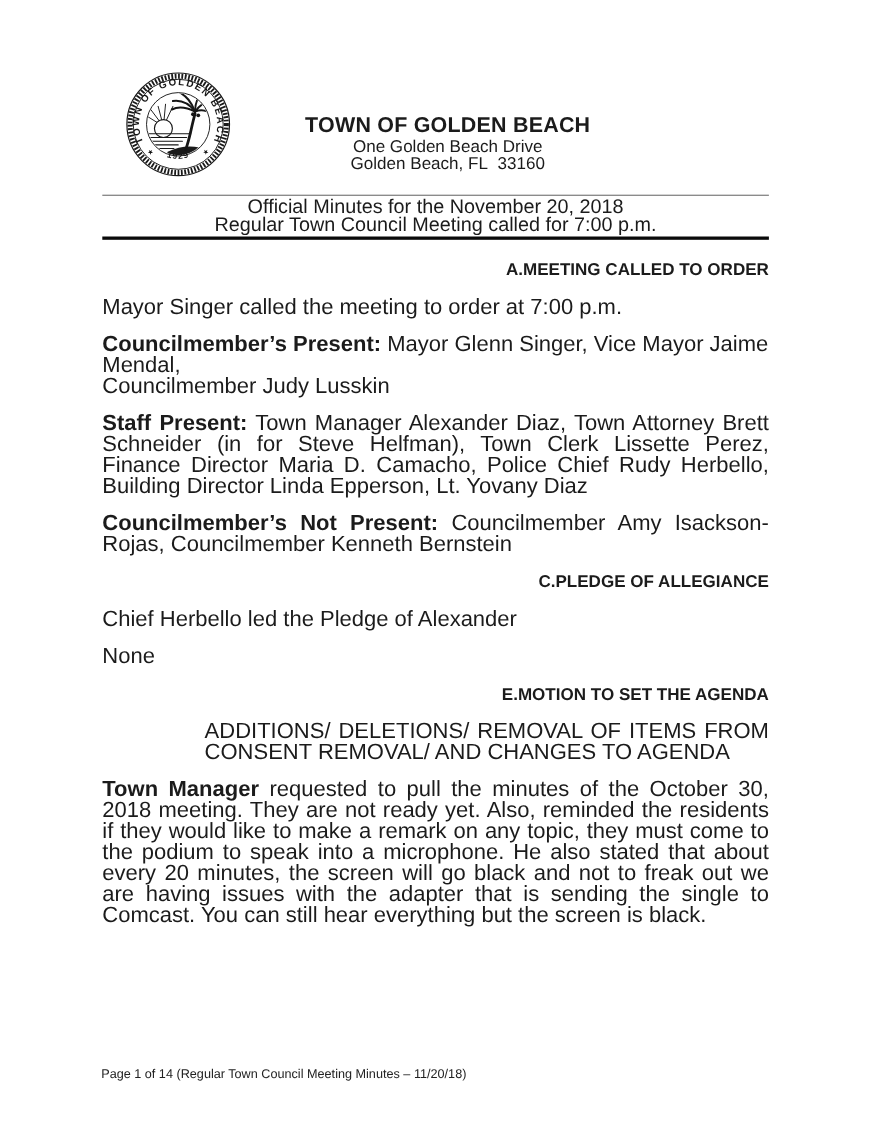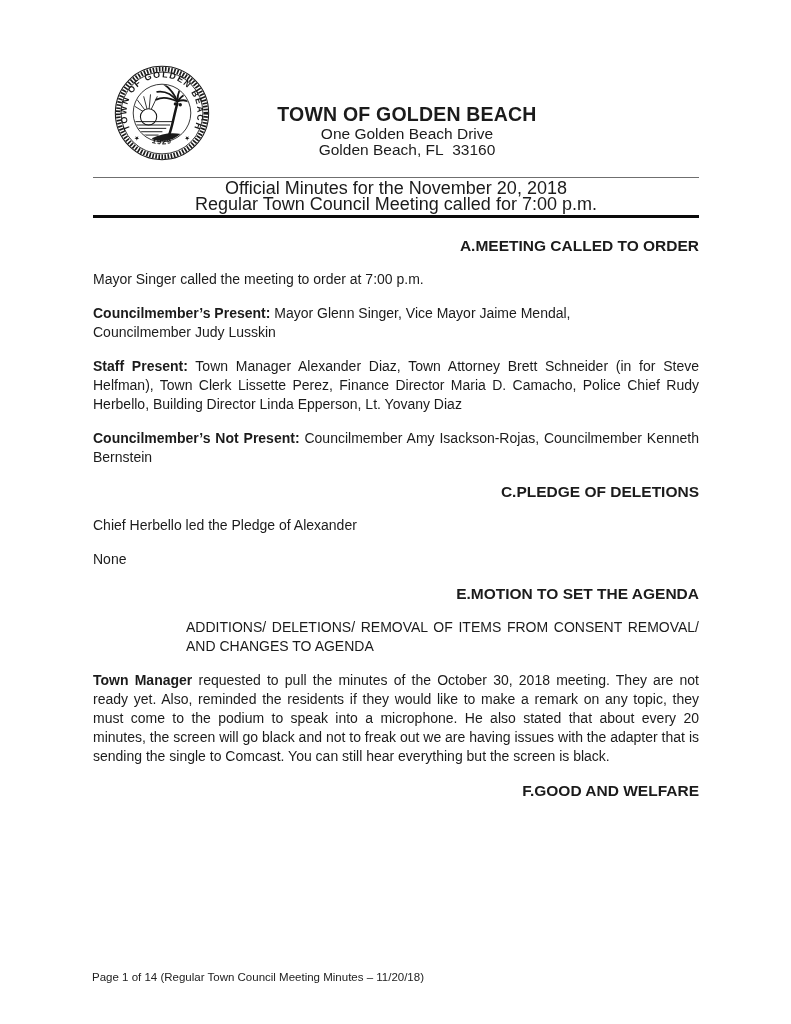--- a/index.html
+++ b/index.html
@@ -35,21 +35,21 @@
   
   main { margin:0 92px 0 93px; }
   .sec-head {
     margin:15px 0 0 0;
     font-size:15.5px; font-weight:bold; line-height:19px;text-align:right;
   }
   .sec-head.first { margin-top:18px; }
   .sec-head .ltr { display:inline-block; width:27px; }
   .para {
     margin:15px 0 0 0;
-    font-size:14px; line-height:19px;
+    font-size:20px; line-height:19px;
   }
   .just { text-align:justify; }
   .sub-indent { margin-left:93px; }
   .blank {
     display:inline-block;
     min-width:34px;
     border-bottom:1.4px solid #2a2a2a;
     text-align:center;
     line-height:16px;
     margin:0 3px;
@@ -143,28 +143,27 @@
 
   <main>
 
     <h3 class="sec-head first"><span class="ltr">A.</span><span>MEETING CALLED TO ORDER</span></h3>
     <p class="para">Mayor Singer called the meeting to order at 7:00 p.m.</p>
 
     <p class="para"><strong>Councilmember’s Present:</strong><span> Mayor Glenn Singer, Vice Mayor Jaime Mendal,</span><br><span>Councilmember Judy Lusskin</span></p>
     <p class="para just"><strong>Staff Present:</strong><span> Town Manager Alexander Diaz, Town Attorney Brett Schneider (in for Steve Helfman), Town Clerk Lissette Perez, Finance Director Maria D. Camacho, Police Chief Rudy Herbello, Building Director Linda Epperson, Lt. Yovany Diaz</span></p>
     <p class="para just"><strong>Councilmember’s Not Present:</strong><span> Councilmember Amy Isackson-Rojas, Councilmember Kenneth Bernstein</span></p>
 
-    <h3 class="sec-head"><span class="ltr">C.</span><span>PLEDGE OF DELETIONS</span></h3>
+    <h3 class="sec-head"><span class="ltr">C.</span><span>PLEDGE OF ALLEGIANCE</span></h3>
     <p class="para">Chief Herbello led the Pledge of Alexander</p>
 
     <p class="para">None</p>
 
     <h3 class="sec-head"><span class="ltr">E.</span><span>MOTION TO SET THE AGENDA</span></h3>
     <p class="para just sub-indent">ADDITIONS/ DELETIONS/ REMOVAL OF ITEMS FROM CONSENT REMOVAL/ AND CHANGES TO AGENDA</p>
     <p class="para just"><strong>Town Manager</strong><span> requested to pull the minutes of the October 30, 2018 meeting. They are not ready yet. Also, reminded the residents if they would like to make a remark on any topic, they must come to the podium to speak into a microphone. He also stated that about every 20 minutes, the screen will go black and not to freak out we are having issues with the adapter that is sending the single to Comcast. You can still hear everything but the screen is black.</span></p>
 
-    <h3 class="sec-head"><span class="ltr">F.</span><span>GOOD AND WELFARE</span></h3>
 
   </main>
 
   <div class="footer">Page 1 of 14 (Regular Town Council Meeting Minutes – 11/20/18)</div>
 
 </div>
 
 </body></html>

